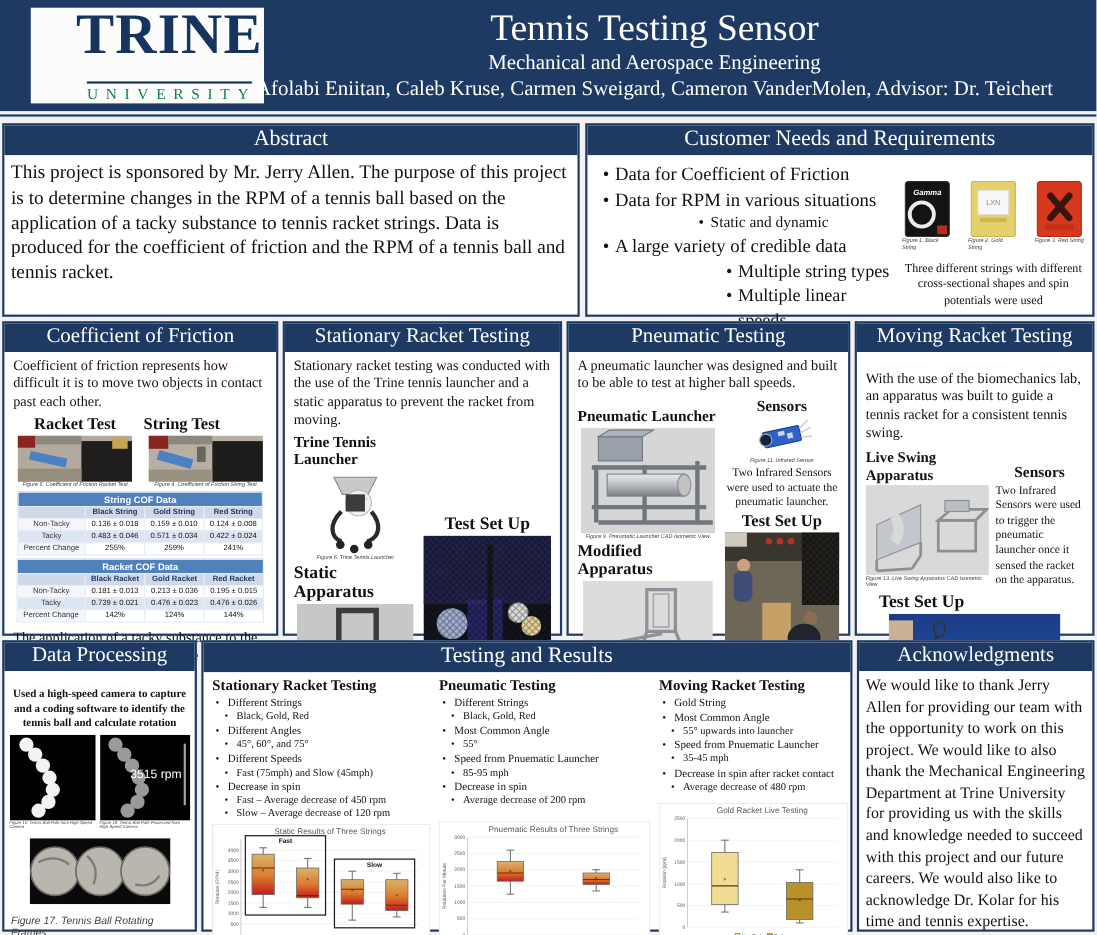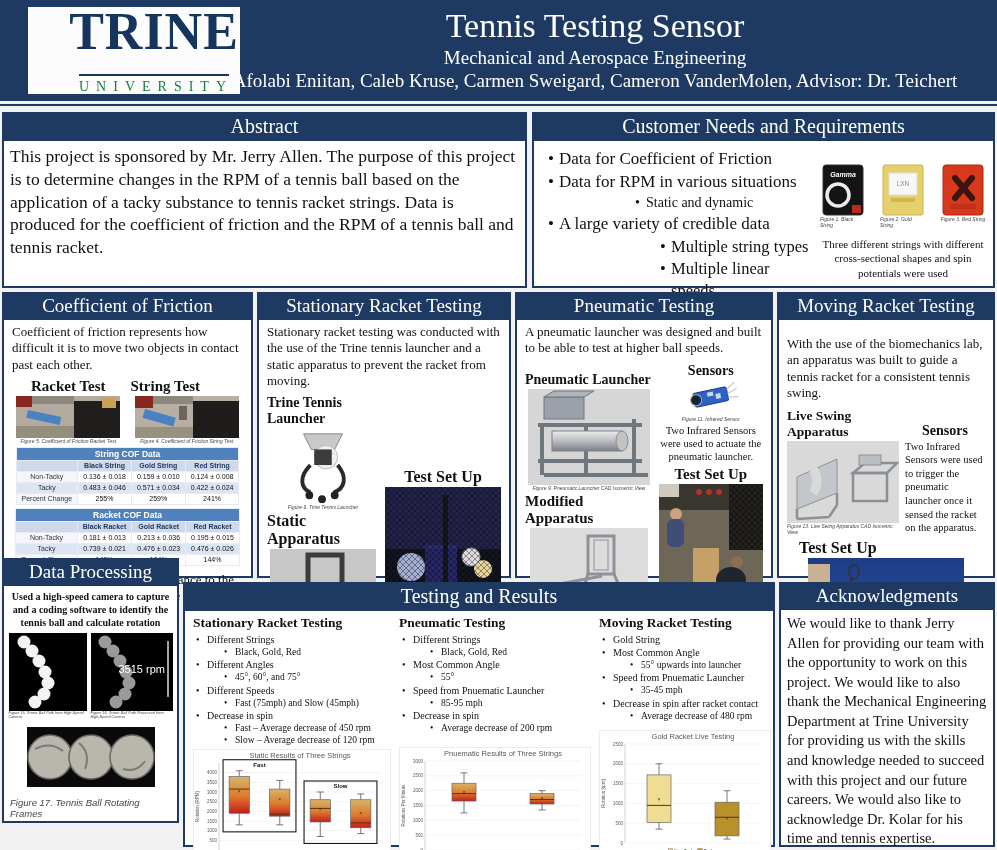--- a/index.html
+++ b/index.html
@@ -25,21 +25,21 @@
   .figcap{font-style:italic;color:#444;font-family:"Liberation Sans",sans-serif;}
   .cap5{font-size:5px;}  .cap6{font-size:6px;}  .cap8{font-size:8.5px;}
   
   ul.blt{list-style:none;margin:2px 0;padding:0;}
   ul.blt li{position:relative;}
   ul.blt li:before{content:"•";position:absolute;left:-11px;}
   .cust li{font-size:17px;line-height:1.35;margin-left:18px;}
   .cust li.l2{margin-left:105px;font-size:14px;}
   .cust li.l3{margin-left:130px;font-size:16.5px;}
   .res li{font-size:10px;line-height:1.3;margin-left:14px;font-family:"Liberation Serif",serif;}
-  .res li.l2{margin-left:42px;font-size:9.5px;}
+  .res li.l2{margin-left:22px;font-size:9.5px;}
   
   .figrow{display:flex;gap:14px;justify-content:center;}
   .figcell{display:flex;flex-direction:column;align-items:center;width:46px;}
   .note{font-size:11px;text-align:center;margin-top:9px;line-height:1.3;}
   
   table.cof{border-collapse:collapse;margin:3px auto;font-family:"Liberation Sans",sans-serif;font-size:7px;text-align:center;}
   table.cof .ttl{background:#4f81bd;color:#fff;font-weight:bold;font-size:8.5px;padding:1px 2px;}
   table.cof th{background:#cfd9ea;color:#1e3a63;font-weight:bold;padding:1.5px 5px;border:1px solid #e7ecf4;}
   table.cof td{padding:1.5px 5px;border:1px solid #e7ecf4;}
   table.cof tr.alt td{background:#dce6f2;}
@@ -405,21 +405,21 @@
           <rect x="78" y="58" width="18" height="16" fill="#b89a64"></rect>
           <rect x="98" y="48" width="32" height="24" fill="#2f2f33"></rect>
           <circle cx="104" cy="74" r="3" fill="#141414"></circle>
             <circle cx="124" cy="74" r="3" fill="#141414"></circle>
         </svg>
         <div class="figcap cap8">Figure 14. Moving Racket Test Set Up</div>
       </div>
     </div>
   </section>
 
-  <section class="panel" style="left:2px;top:558px;width:177px;height:265px;">
+  <section class="panel" style="left:2px;top:582px;width:177px;height:265px;gap:11px;">
     <h2 class="phead sm">Data Processing</h2>
     <div class="pbody" style="padding:4px 6px;">
       <div class="dp-intro">Used a high-speed camera to capture and a coding software to identify the tennis ball and calculate rotation</div>
       <div style="display:flex;gap:4px;justify-content:center;margin-top:4px;">
         <div class="col" style="width:80px;">
           <svg width="78" height="78" viewBox="0 0 78 78">
             <rect width="78" height="78" fill="#000"></rect>
             <g fill="#f3f3f3">
               <circle cx="15" cy="9" r="6.5"></circle>
                 <circle cx="23" cy="18" r="6.5"></circle>

